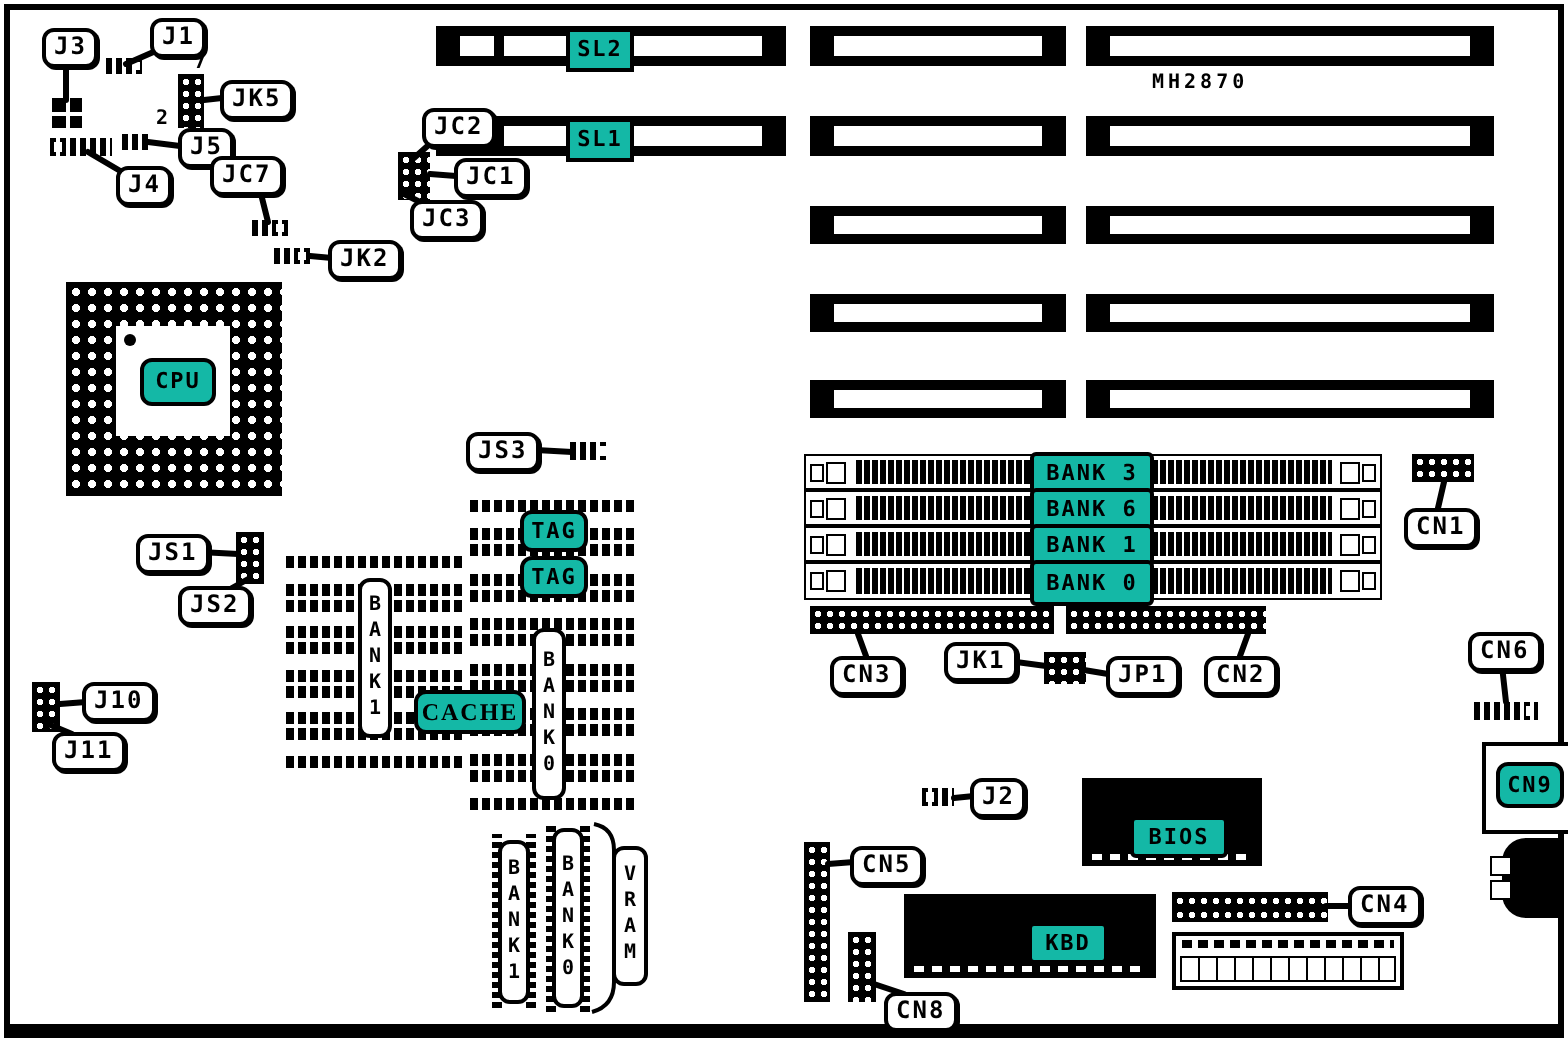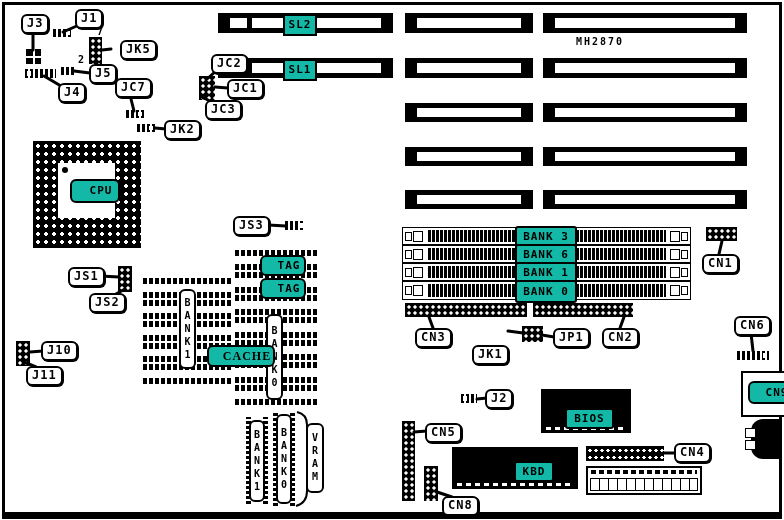--- a/index.html
+++ b/index.html
@@ -10,21 +10,21 @@
   .frame{position:absolute;left:2px;top:2px;right:2px;bottom:1px;
          border:3px solid #000;border-bottom-width:7px;pointer-events:none;z-index:1;}
   
   .lbl{position:absolute;z-index:6;background:#fff;border:2px solid #000;border-radius:6px;
        font-weight:bold;font-size:12px;line-height:1.15;padding:1px 4px;letter-spacing:1px;
        white-space:nowrap;box-shadow:1px 1px 0 #000;}
   
   .box{position:absolute;z-index:5;background:#14b8a6;border:2px solid #000;
        font-weight:bold;font-size:11px;line-height:1.2;text-align:center;
        display:flex;align-items:center;justify-content:center;white-space:nowrap;letter-spacing:1px;}
-  .rnd{border-radius:6px;padding-left:12px;}
+  .rnd{border-radius:6px;}
   
   .vbox{position:absolute;z-index:5;background:#fff;border:2px solid #000;border-radius:6px;
         writing-mode:vertical-lr;text-orientation:upright;font-weight:bold;font-size:10px;
         letter-spacing:2px;display:flex;align-items:center;justify-content:center;}
   
   .slot{position:absolute;background:#000;z-index:2;}
   .slot .stripe{position:absolute;left:12px;right:12px;top:5px;bottom:5px;background:#fff;}
   .slot .gap{position:absolute;top:4px;bottom:4px;left:29px;width:5px;background:#000;}
   
   .dg{position:absolute;z-index:2;background-color:#000;
@@ -313,36 +313,36 @@
       <line x1="487" y1="398" x2="477" y2="399"></line>
       <line x1="427" y1="431" x2="414" y2="432"></line>
       <line x1="452" y1="497" x2="437" y2="492"></line>
       <line x1="675" y1="453" x2="663" y2="453"></line>
     </g>
     <path d="M297,412 Q307,414 307,425 L307,491 Q307,503 296,506" fill="none" stroke="#000" stroke-width="2"></path>
   </svg>
 
   <div class="lbl" style="left:21px;top:14px;">J3</div>
   <div class="lbl" style="left:75px;top:9px;">J1</div>
-  <div class="lbl" style="left:120px;top:40px;">JK5</div>
+  <div class="lbl" style="left:110px;top:40px;">JK5</div>
   <div class="lbl" style="left:89px;top:64px;">J5</div>
   <div class="lbl" style="left:58px;top:83px;">J4</div>
-  <div class="lbl" style="left:115px;top:78px;">JC7</div>
+  <div class="lbl" style="left:105px;top:78px;">JC7</div>
   <div class="lbl" style="left:164px;top:120px;">JK2</div>
   <div class="lbl" style="left:211px;top:54px;">JC2</div>
   <div class="lbl" style="left:227px;top:79px;">JC1</div>
   <div class="lbl" style="left:205px;top:100px;">JC3</div>
   <div class="lbl" style="left:233px;top:216px;">JS3</div>
   <div class="lbl" style="left:68px;top:267px;">JS1</div>
   <div class="lbl" style="left:89px;top:293px;">JS2</div>
   <div class="lbl" style="left:41px;top:341px;">J10</div>
   <div class="lbl" style="left:26px;top:366px;">J11</div>
   <div class="lbl" style="left:702px;top:254px;">CN1</div>
   <div class="lbl" style="left:415px;top:328px;">CN3</div>
-  <div class="lbl" style="left:472px;top:321px;margin-top:24px;">JK1</div>
+  <div class="lbl" style="left:472px;top:321px;">JK1</div>
   <div class="lbl" style="left:553px;top:328px;">JP1</div>
   <div class="lbl" style="left:602px;top:328px;">CN2</div>
   <div class="lbl" style="left:734px;top:316px;">CN6</div>
   <div class="lbl" style="left:485px;top:389px;">J2</div>
   <div class="lbl" style="left:425px;top:423px;">CN5</div>
   <div class="lbl" style="left:442px;top:496px;">CN8</div>
   <div class="lbl" style="left:674px;top:443px;">CN4</div>
 </div>
 
 </body></html>

